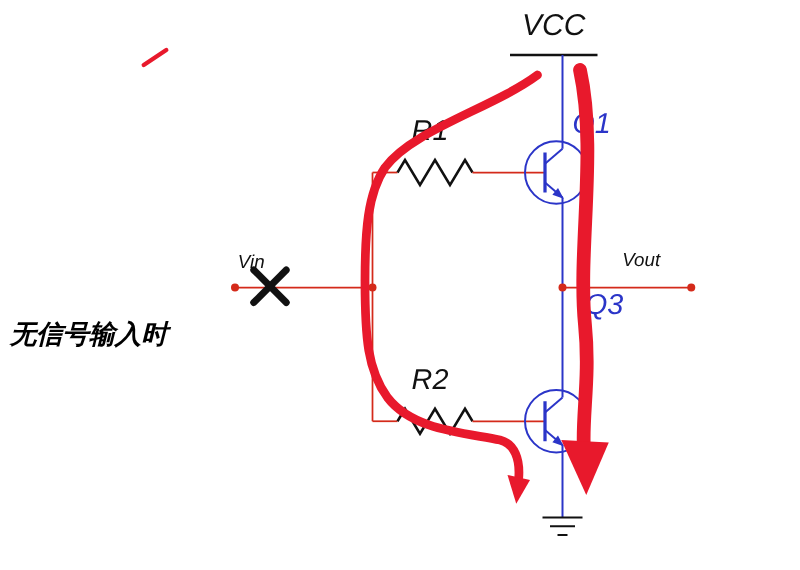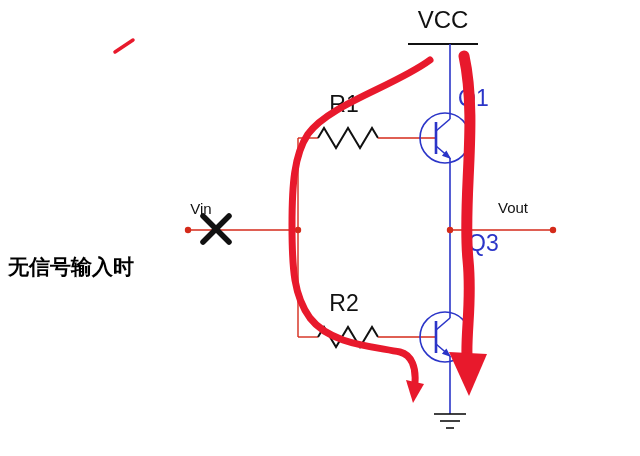--- a/index.html
+++ b/index.html
@@ -1,17 +1,17 @@
 <!DOCTYPE html>
 <html><head>
 <meta charset="utf-8">
 <style>
   html,body{margin:0;padding:0;background:#ffffff;}
   .stage{position:relative;width:640px;height:456px;background:#ffffff;overflow:hidden;
-         font-family:"Liberation Sans","DejaVu Sans",sans-serif;}
+         font-family:"Liberation Sans","DejaVu Sans",sans-serif;font-style:italic;}
   svg{display:block;}
   .wire{stroke:#d42a1a;stroke-width:1.4;fill:none;}
   .comp{stroke:#2b35c8;stroke-width:1.6;fill:none;}
   .comp-thick{stroke:#2b35c8;stroke-width:2.6;fill:none;}
   .blk{stroke:#111111;stroke-width:2;fill:none;}
   .blk-thin{stroke:#111111;stroke-width:1.6;fill:none;}
   .anno{stroke:#e8192c;fill:none;stroke-linecap:round;stroke-linejoin:round;}
   .anno-fill{fill:#e8192c;stroke:none;}
   .xmark{stroke:#111111;stroke-width:5.5;stroke-linecap:round;}
   .node{fill:#d42a1a;}

